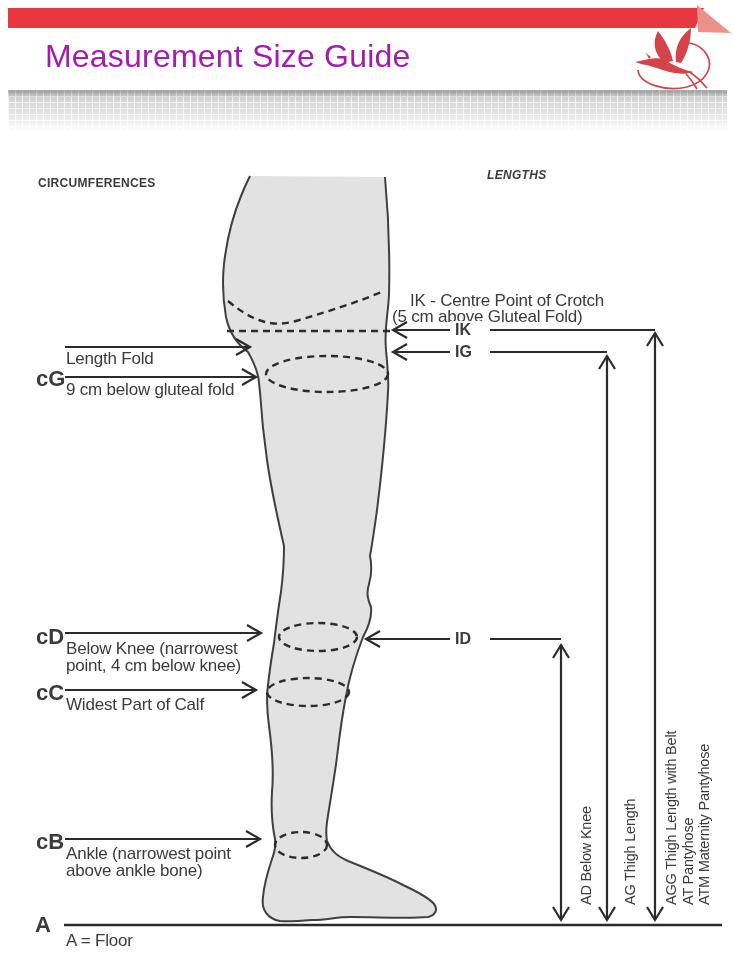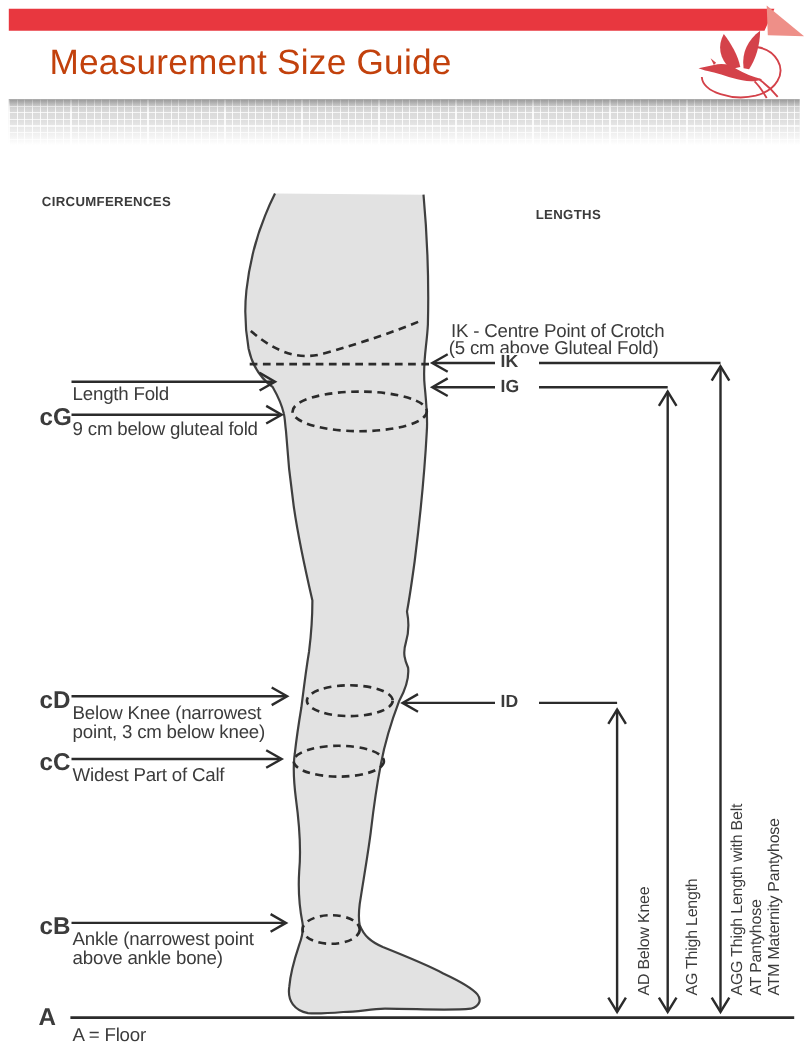--- a/index.html
+++ b/index.html
@@ -1,21 +1,21 @@
 <!DOCTYPE html>
 <html><head>
 <meta charset="utf-8">
 <style>
   html,body{margin:0;padding:0;background:#fff;}
   .page{position:relative;width:733px;height:967px;background:#ffffff;overflow:hidden;
         font-family:"Liberation Sans","DejaVu Sans",sans-serif;color:#3b3b3b;}
   
   .ribbon-svg{position:absolute;left:0;top:0;}
   .page-title{position:absolute;left:45px;top:38px;font-size:32px;font-weight:400;
-              color:#c2410c;letter-spacing:.2px;}
+              color:#a21caf;letter-spacing:.2px;}
   .logo-svg{position:absolute;left:633px;top:28px;}
   .texture-band{position:absolute;left:8px;top:90px;width:719px;height:42px;
     background-image:
       linear-gradient(to bottom, rgba(90,90,90,.50) 0px, rgba(160,160,160,.15) 7px, rgba(255,255,255,0) 12px),
       repeating-linear-gradient(to right, rgba(255,255,255,.85) 0 1px, rgba(0,0,0,0) 1px 7px),
       repeating-linear-gradient(to bottom, rgba(255,255,255,.75) 0 1px, rgba(0,0,0,0) 1px 6px),
       linear-gradient(to bottom,#d3d3d3 0%,#dedede 45%,#ffffff 100%);}
   
   .diagram-svg{position:absolute;left:0;top:0;}
   .lbl{position:absolute;font-size:17px;letter-spacing:-.2px;line-height:17px;white-space:nowrap;}
@@ -153,35 +153,35 @@
         <line x1="655" y1="333" x2="655" y2="920"></line>
         <polyline points="647,346 655,333 663,346"></polyline>
           <polyline points="647,907 655,920 663,907"></polyline>
       </g>
     </g>
 
     <line x1="64" y1="925" x2="722" y2="925" stroke="#2b2b2b" stroke-width="2.5"></line>
   </svg>
 
   <div class="heading" style="left:38px;top:176px;">CIRCUMFERENCES</div>
-  <div class="heading" style="left:487px;top:188px;">LENGTHS</div>
+  <div class="heading" style="left:487px;top:168px;font-style:italic;">LENGTHS</div>
 
   <div class="code" style="left:36px;top:366px;">cG</div>
   <div class="lbl" style="left:66px;top:350px;">Length Fold</div>
   <div class="lbl" style="left:66px;top:381px;">9 cm below gluteal fold</div>
 
   <div class="lbl" style="left:410px;top:292px;">IK - Centre Point of Crotch</div>
-  <div class="lbl" style="left:408px;top:308px;">(5 cm above Gluteal Fold)</div>
+  <div class="lbl" style="left:392px;top:308px;">(5 cm above Gluteal Fold)</div>
   <div class="linelabel" style="left:450px;top:321px;">IK</div>
   <div class="linelabel" style="left:450px;top:343px;">IG</div>
   <div class="linelabel" style="left:450px;top:630px;">ID</div>
 
   <div class="code" style="left:36px;top:624px;">cD</div>
   <div class="lbl" style="left:66px;top:640px;">Below Knee (narrowest</div>
-  <div class="lbl" style="left:66px;top:657px;">point, 3 cm below knee)</div>
+  <div class="lbl" style="left:66px;top:657px;">point, 4 cm below knee)</div>
 
   <div class="code" style="left:36px;top:680px;">cC</div>
   <div class="lbl" style="left:66px;top:696px;text-align:right;">Widest Part of Calf</div>
 
   <div class="code" style="left:36px;top:829px;">cB</div>
   <div class="lbl" style="left:66px;top:845px;">Ankle (narrowest point</div>
   <div class="lbl" style="left:66px;top:862px;">above ankle bone)</div>
 
   <div class="code" style="left:35px;top:912px;">A</div>
   <div class="lbl" style="left:66px;top:932px;">A = Floor</div>

